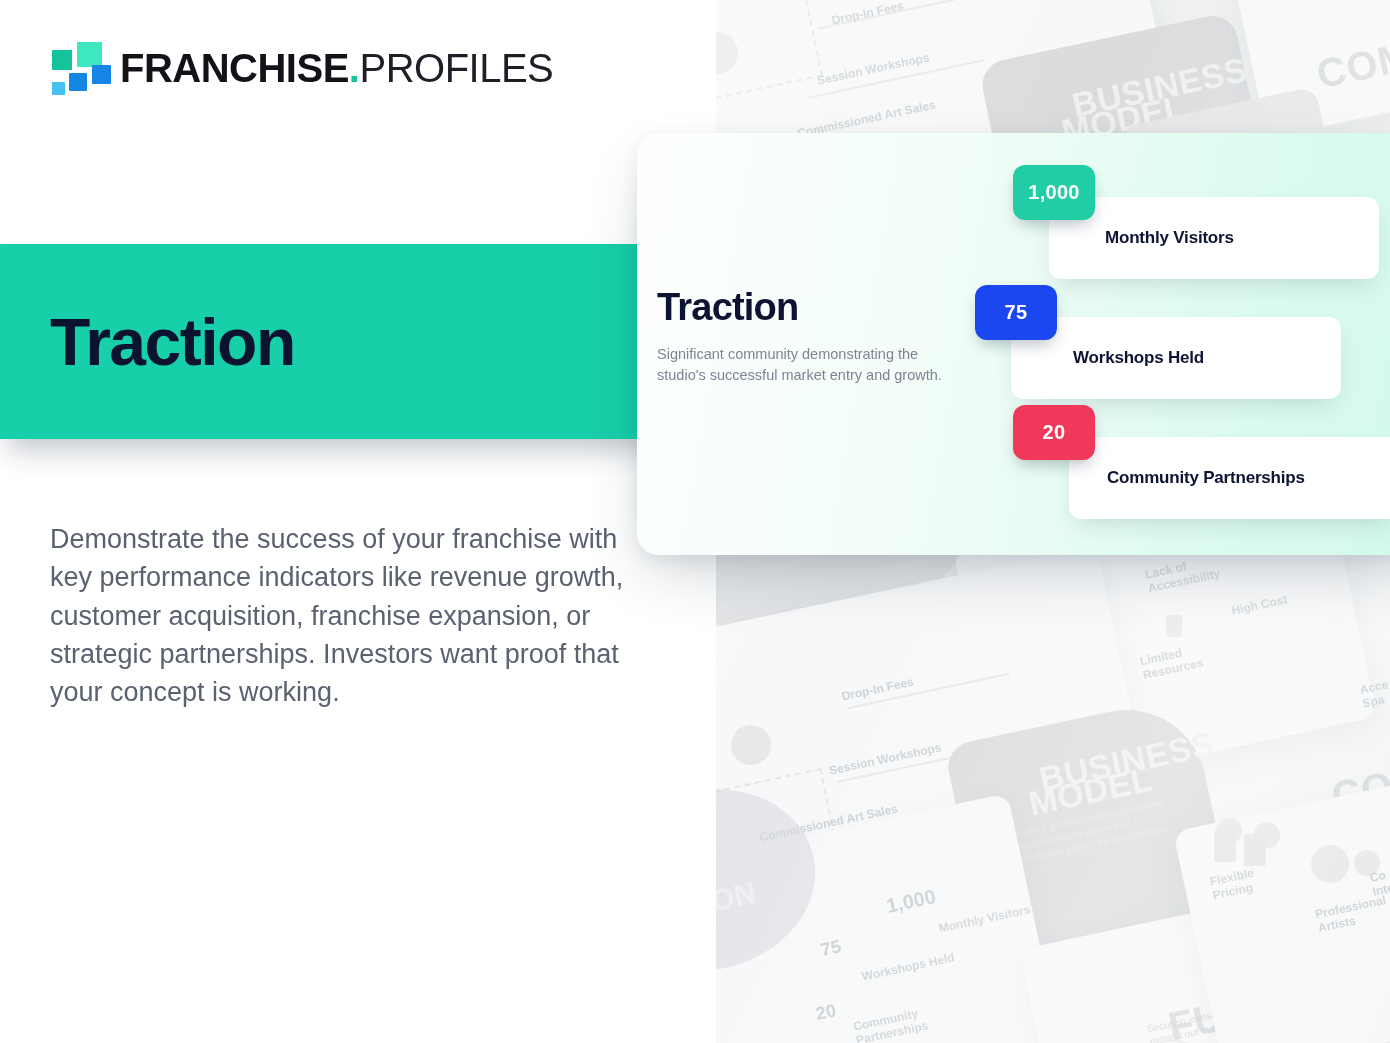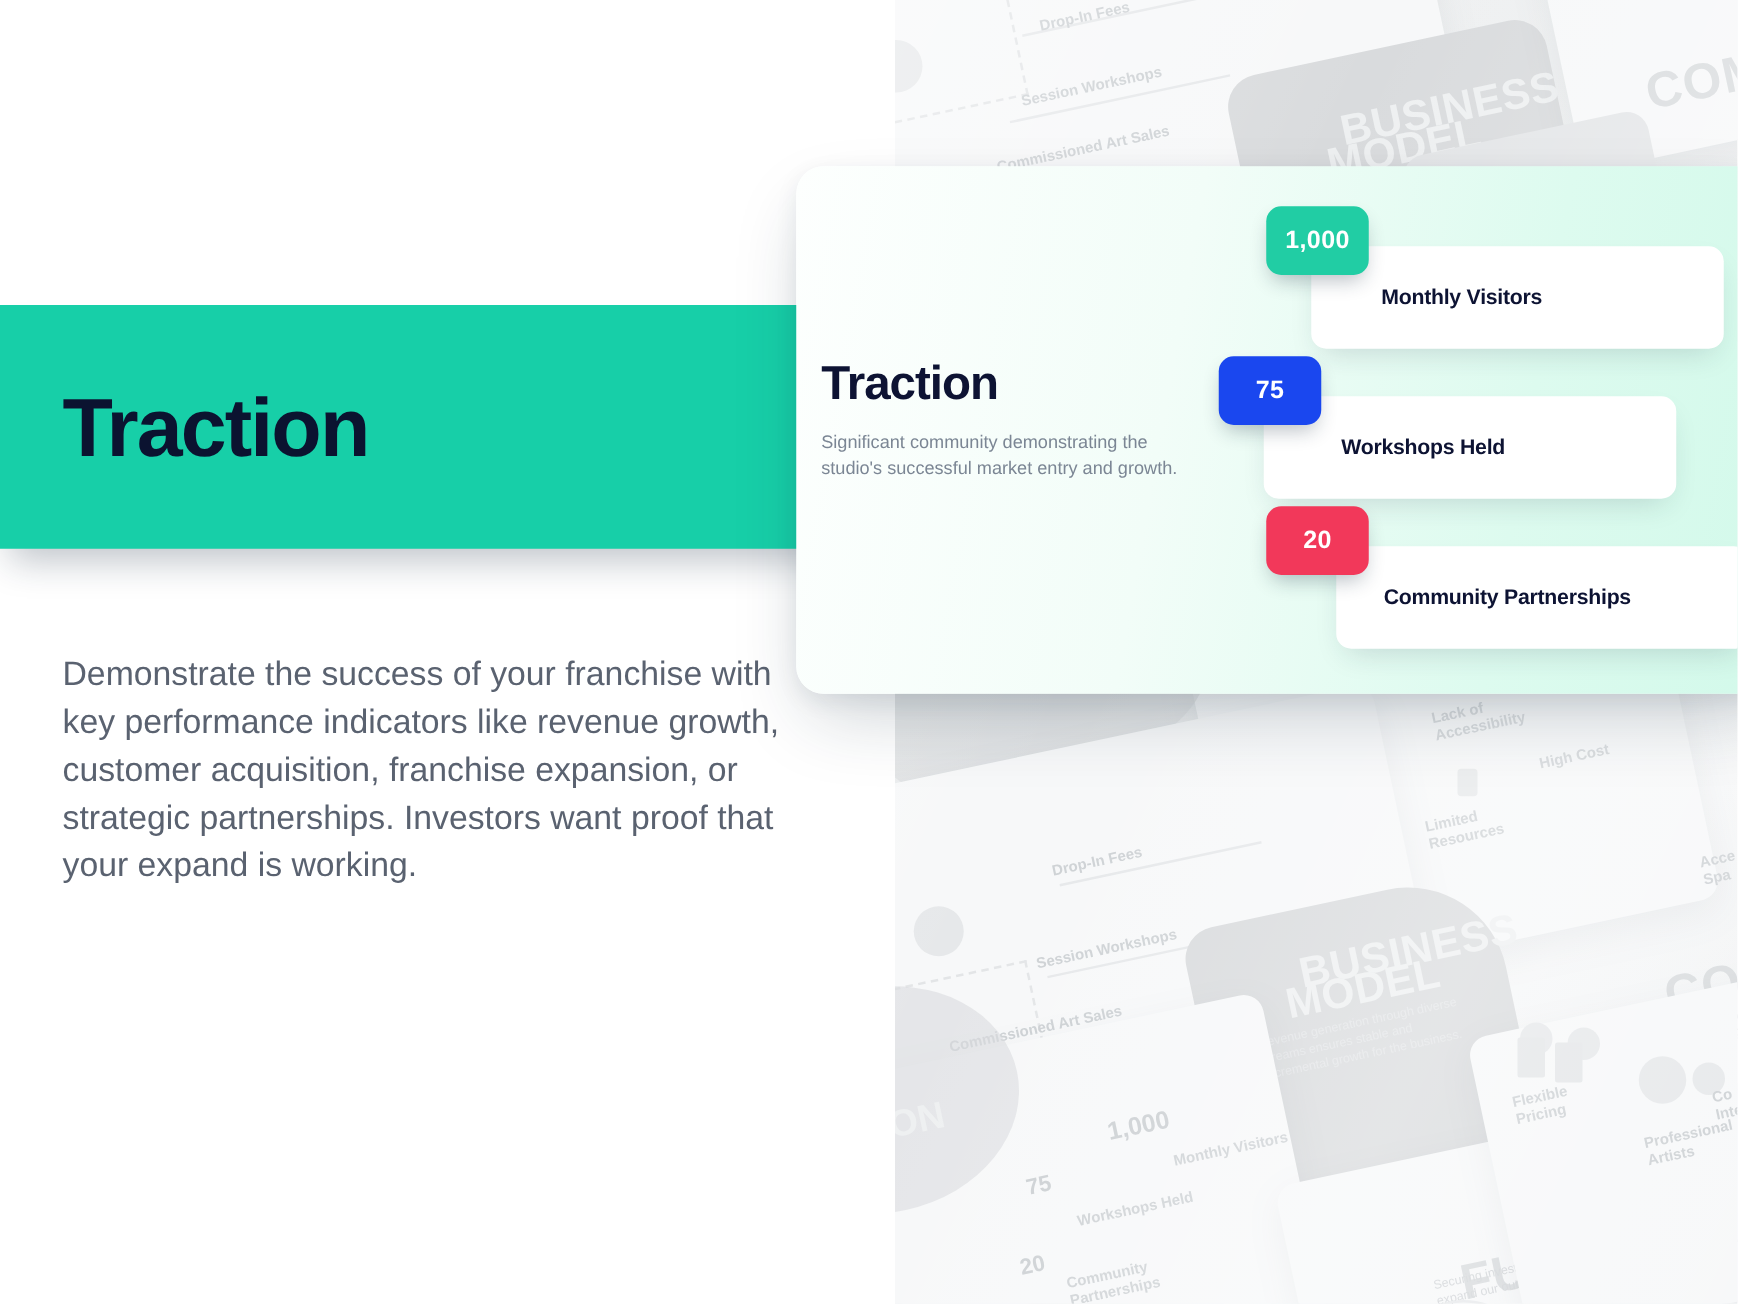--- a/index.html
+++ b/index.html
@@ -209,26 +209,36 @@
   <div class="ghost-circ" style="left:595px; top:845px; width:38px; height:38px;"></div>
   <div class="ghost-circ" style="left:638px; top:850px; width:26px; height:26px;"></div>
   <span class="ghost-txt gt-sm" style="left:600px; top:900px; transform:rotate(-12deg);">Professional
 Artists</span>
   <span class="ghost-txt gt-sm" style="left:655px; top:868px; transform:rotate(-12deg);">Co
 Integ</span>
 </div>
 
 <div id="left-panel">
 
+  <div id="logo">
+    <div id="logo-mark">
+      <i class="lm1"></i>
+      <i class="lm2"></i>
+      <i class="lm3"></i>
+      <i class="lm4"></i>
+      <i class="lm5"></i>
+    </div>
+    <div id="logo-text"><span class="lt-bold">FRANCHISE</span><span class="lt-dot">.</span><span class="lt-light">PROFILES</span></div>
+  </div>
 
   <div id="title-banner">
     <h1>Traction</h1>
   </div>
 
-  <p id="body-copy">Demonstrate the success of your franchise with key performance indicators like revenue growth, customer acquisition, franchise expansion, or strategic partnerships. Investors want proof that your expand is working.</p>
+  <p id="body-copy">Demonstrate the success of your franchise with key performance indicators like revenue growth, customer acquisition, franchise expansion, or strategic partnerships. Investors want proof that your concept is working.</p>
 </div>
 
 <div id="traction-card">
 
   <div id="card-left">
     <div id="card-title">Traction</div>
     <div id="card-sub">Significant community demonstrating the studio's successful market entry and growth.</div>
   </div>
 
   <div id="stats">

